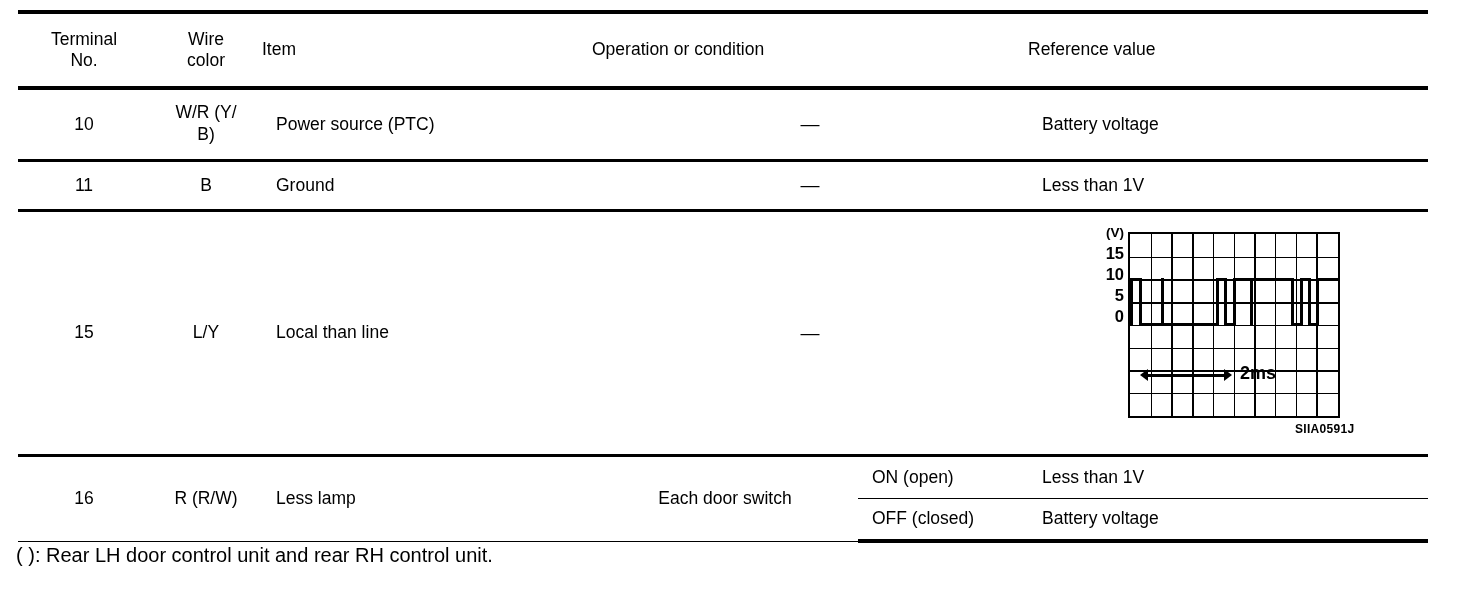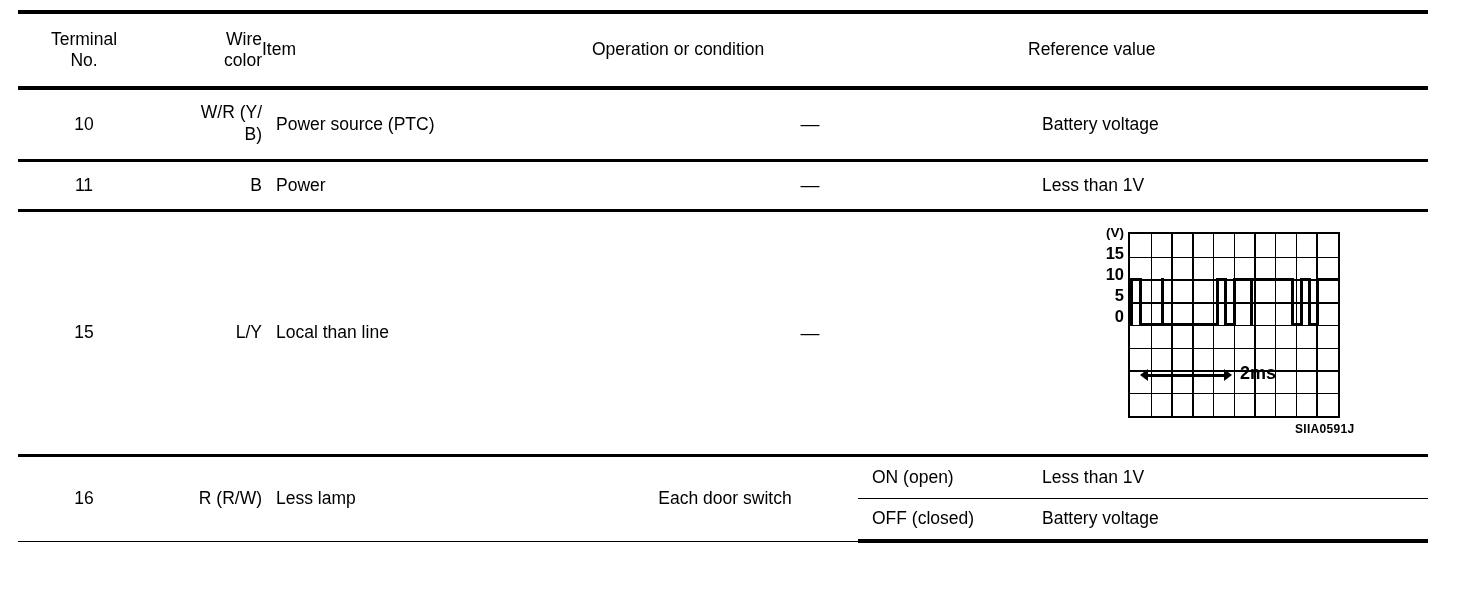--- a/index.html
+++ b/index.html
@@ -34,21 +34,21 @@
   tr.r10 td { border-bottom: 3px solid #000; }
   tr.r11 td { border-bottom: 3px solid #000; }
   tr.r15 td { border-bottom: 3px solid #000; }
   tr.r16a td { border-bottom: 1.6px solid #000; }
   tr.r16b td { border-bottom: 4.5px solid #000; }
 
   
   .vsep { border-right: 1.6px solid #000; }
 
   .c-term  { width: 132px; text-align: center; }
-  .c-wire  { width: 112px; text-align: right; }
+  .c-wire  { width: 112px; text-align: center; }
   .c-item  { width: 330px; text-align: left;  padding-left: 14px !important; }
   .c-op    { width: 266px; text-align: center; }
   .c-sub   { width: 170px; text-align: left;  padding-left: 14px !important; }
   .c-ref   { width: 400px; text-align: left;  padding-left: 14px !important; }
 
   th.c-item, th.c-op, th.c-ref { text-align: left; padding-left: 0 !important; }
   th { line-height: 1.22; }
 
   tr.head-row { height: 76px; }
   tr.r10 { height: 72px; }
@@ -208,21 +208,21 @@
           <div>B)</div>
         </td>
         <td class="c-item vsep">Power source (PTC)</td>
         <td class="c-op vsep dash" colspan="2">—</td>
         <td class="c-ref">Battery voltage</td>
       </tr>
 
       <tr class="r11">
         <td class="c-term vsep">11</td>
         <td class="c-wire vsep">B</td>
-        <td class="c-item vsep">Power</td>
+        <td class="c-item vsep">Ground</td>
         <td class="c-op vsep dash" colspan="2">—</td>
         <td class="c-ref">Less than 1V</td>
       </tr>
 
       <tr class="r15">
         <td class="c-term vsep">15</td>
         <td class="c-wire vsep">L/Y</td>
         <td class="c-item vsep">Local than line</td>
         <td class="c-op vsep dash" colspan="2">—</td>
         <td class="c-ref" style="text-align:left;padding-left:0 !important;">
@@ -313,14 +313,15 @@
         <td class="c-ref">Less than 1V</td>
       </tr>
 
       <tr class="r16b">
         <td class="c-sub vsep">OFF (closed)</td>
         <td class="c-ref">Battery voltage</td>
       </tr>
     </tbody>
   </table>
 
+  <div class="footnote">( ): Rear LH door control unit and rear RH control unit.</div>
 
 </div>
 
 </body></html>

